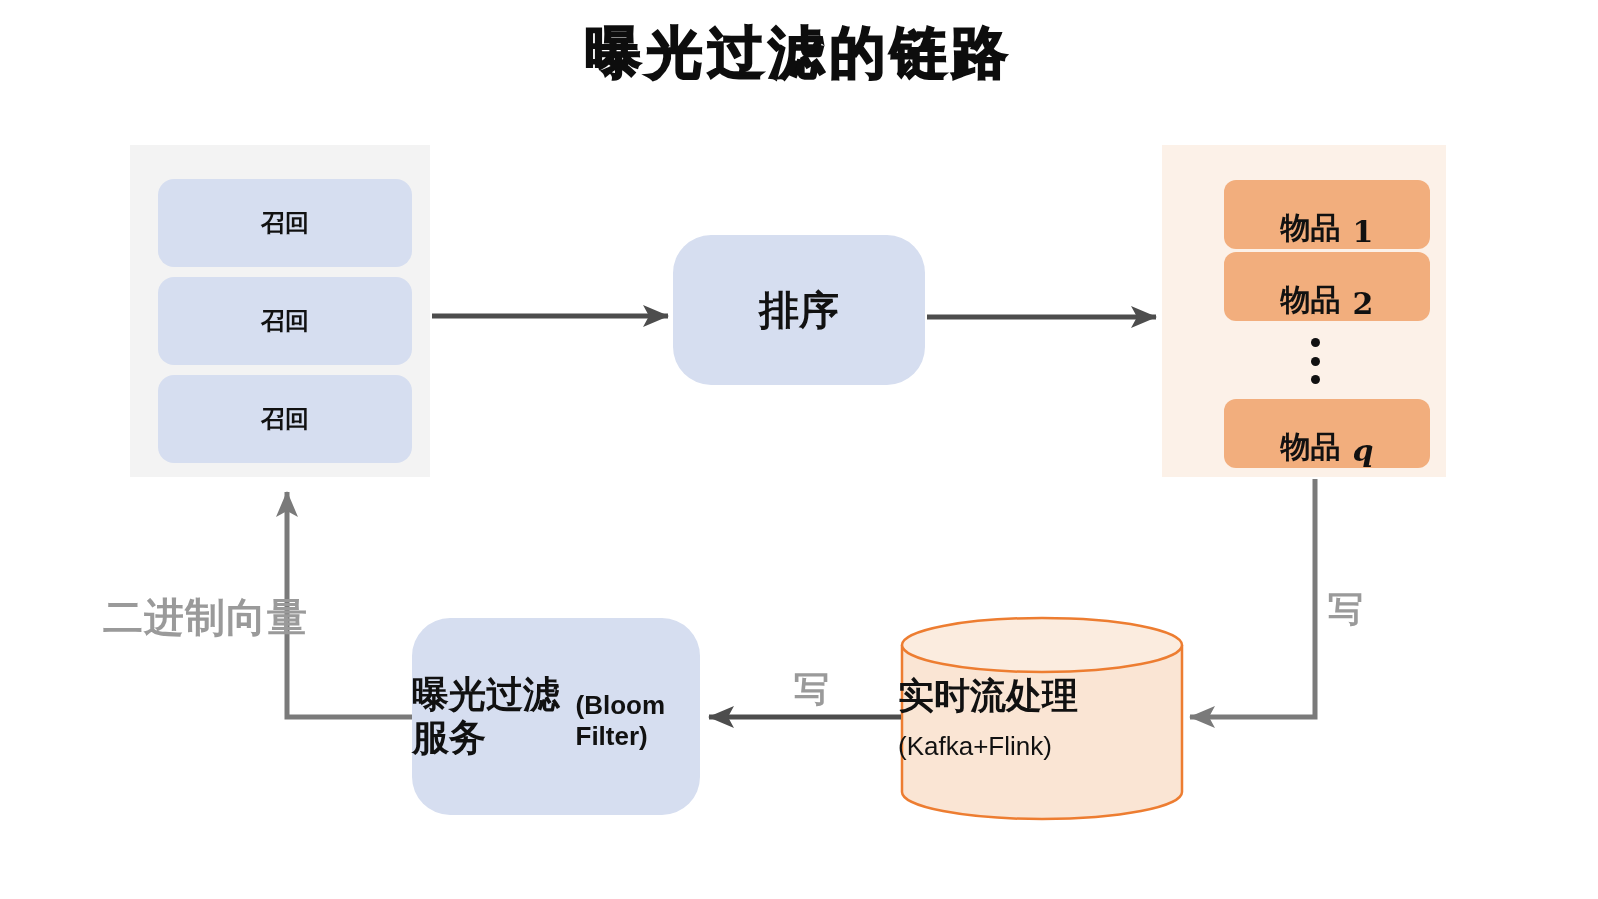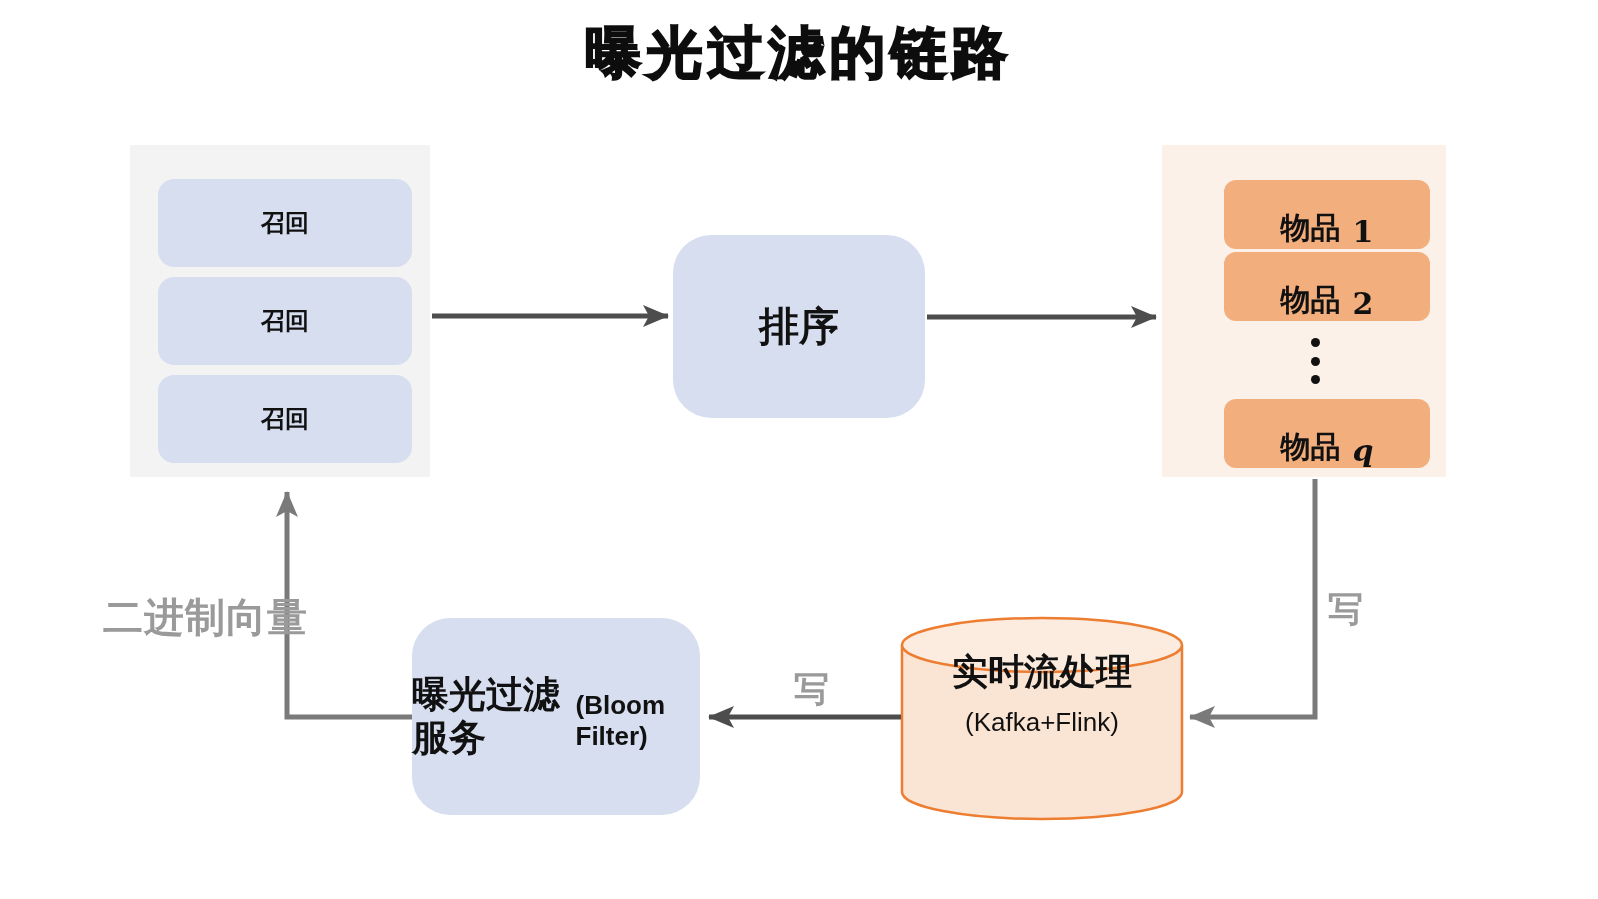--- a/index.html
+++ b/index.html
@@ -14,21 +14,21 @@
   
   .panel{position:absolute;}
   .panel.gray{left:130px;top:145px;width:300px;height:332px;background:#F3F3F3;}
   .panel.orange{left:1162px;top:145px;width:284px;height:332px;background:#FCF1E8;}
 
   
   .bluebox{position:absolute;background:#D6DEF0;display:flex;align-items:center;
            justify-content:center;border-radius:16px;}
   .recall{left:158px;width:254px;height:88px;font-size:24px;font-weight:600;}
   .recall.r1{top:179px}.recall.r2{top:277px}.recall.r3{top:375px}
-  .rank{left:673px;top:235px;width:252px;height:183px;border-radius:38px;
+  .rank{left:673px;top:235px;width:252px;height:150px;border-radius:38px;
         font-size:40px;font-weight:600;}
   .filter{left:412px;top:618px;width:288px;height:197px;border-radius:38px;
           }
   .filter .main{font-size:37px;font-weight:700;line-height:1.15;}
   .filter .sub{font-size:26px;font-weight:600;margin-top:8px;}
 
   
   .chip{position:absolute;left:1212px;width:206px;height:69px;background:#F2AE7D;
         border-radius:12px;display:flex;align-items:flex-end;justify-content:center;
         font-size:30px;font-weight:600;margin-left:12px;}
@@ -36,21 +36,21 @@
   .chip .num{font-family:"DejaVu Serif", serif;margin-left:12px;font-weight:600;}
   .chip .num.it{font-style:italic;}
 
   
   .vdots{position:absolute;left:1311px;top:338px;width:10px;height:46px;
          display:flex;flex-direction:column;justify-content:space-between;}
   .vdots span{width:9px;height:9px;border-radius:50%;background:#111;display:block;}
 
   
   .cyl-svg{position:absolute;left:898px;top:612px;}
-  .cyl-text{position:absolute;left:898px;top:652px;width:288px;text-align:center;}
+  .cyl-text{position:absolute;left:898px;top:676px;width:288px;text-align:left;}
   .cyl-text .main{font-size:36px;font-weight:700;line-height:1.1;}
   .cyl-text .sub{font-size:26px;font-weight:400;margin-top:15px;}
 
   
   .edges{position:absolute;left:0;top:0;pointer-events:none;}
 
   
   .edge-label{position:absolute;color:#9a9a9a;font-weight:600;}
   .lbl-write-stream{left:1328px;top:586px;font-size:35px;}
   .lbl-write-filter{left:794px;top:666px;font-size:35px;}

